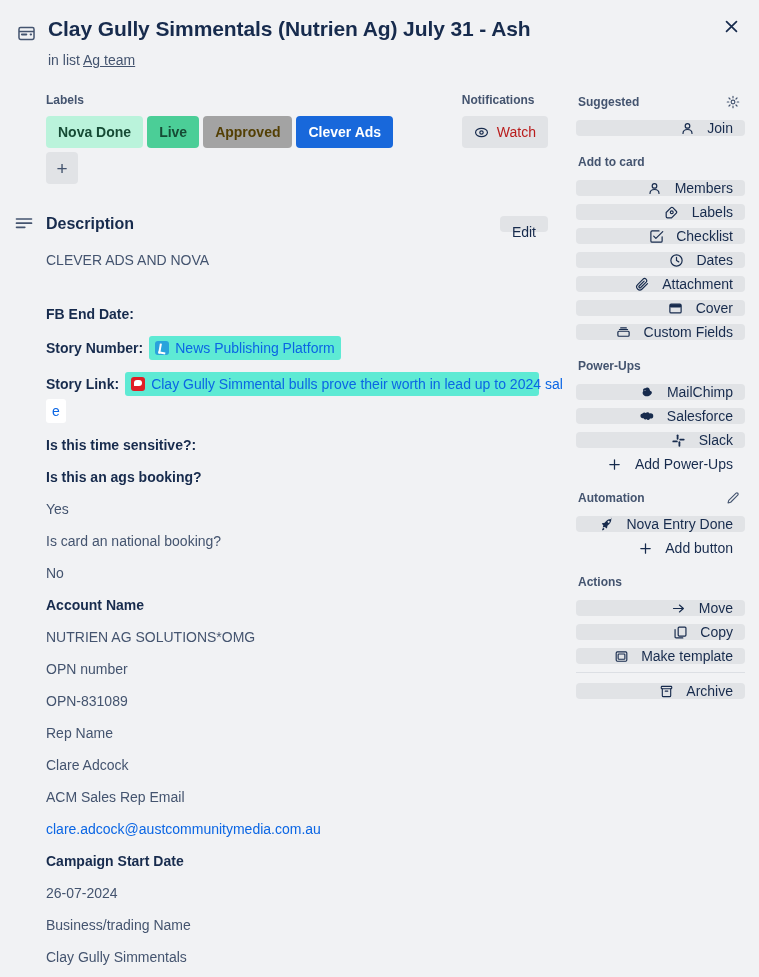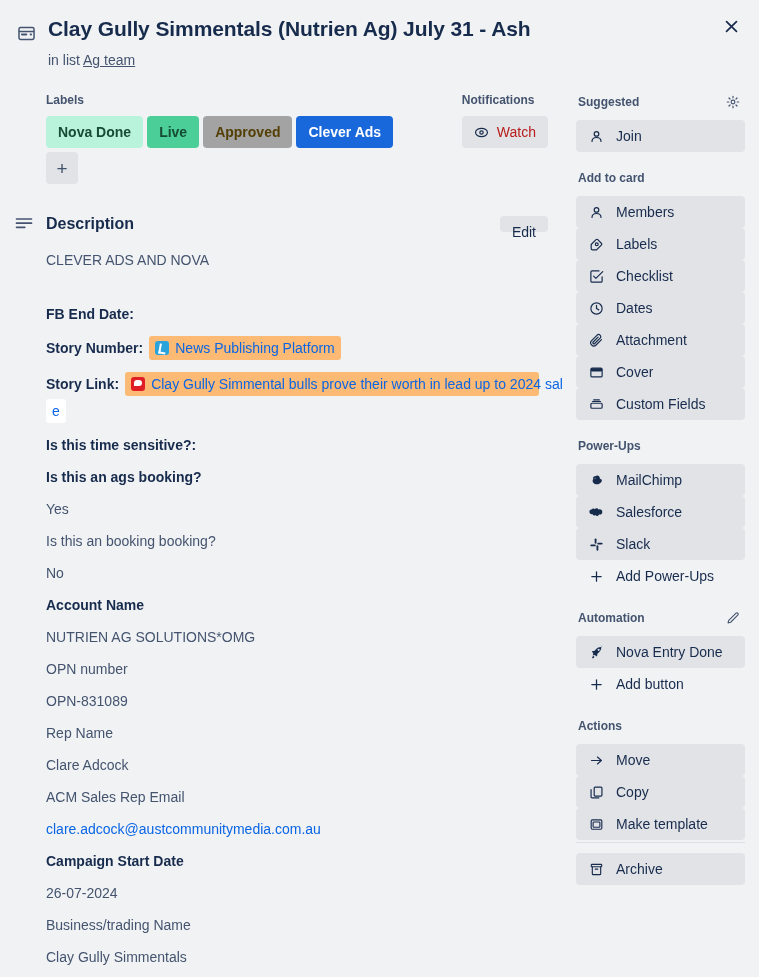--- a/index.html
+++ b/index.html
@@ -225,21 +225,21 @@
   .kv-key {
     font-weight: 700;
     color: #172b4d;
     margin-right: 6px;
     white-space: nowrap;
     padding-top: 2px;
   }
   .link-chip {
     display: inline-flex;
     align-items: flex-start;
-    background: #fdba74;
+    background: #5eead4;
     border-radius: 3px;
     padding: 2px 6px;
     max-width: 410px;
     color: #0b66e4;
     font-size: 14px;
     line-height: 20px;
     cursor: pointer;
     box-sizing: border-box;
   }
   .link-chip .favicon {
@@ -314,33 +314,35 @@
     border-radius: 4px;
     display: flex;
     align-items: center;
     justify-content: center;
     cursor: pointer;
   }
 
   .side-btn {
     display: flex;
     align-items: center;
-    height: 32px;
+    height: 16px;
     border-radius: 4px;
     background: #e1e3e6;
     padding: 0 12px;
+    margin-bottom: 8px;
     font-size: 14px;
     font-weight: 500;
     color: #172b4d;
     cursor: pointer;
     box-sizing: border-box;
     width: 100%;
     border: none;
     font-family: inherit;
     text-align: left;
+    justify-content: flex-end;
   }
   .side-btn.ghost { background: transparent; }
   .side-btn .sb-icon {
     flex: 0 0 16px;
     width: 16px;
     height: 16px;
     margin-right: 12px;
     display: flex;
     align-items: center;
     justify-content: center;
@@ -445,21 +447,21 @@
             <span class="link-chip wrap-chip">
               <span class="favicon red"></span>
               <span class="chip-text">Clay Gully Simmental bulls prove their worth in lead up to 2024 sal</span>
             </span>
             <span class="chip-overflow">e</span>
           </div>
 
           <p class="desc-line strong">Is this time sensitive?:</p>
           <p class="desc-line strong">Is this an ags booking?</p>
           <p class="desc-line">Yes</p>
-          <p class="desc-line">Is this an booking booking?</p>
+          <p class="desc-line">Is card an national booking?</p>
           <p class="desc-line">No</p>
           <p class="desc-line strong">Account Name</p>
           <p class="desc-line">NUTRIEN AG SOLUTIONS*OMG</p>
           <p class="desc-line">OPN number</p>
           <p class="desc-line">OPN-831089</p>
           <p class="desc-line">Rep Name</p>
           <p class="desc-line">Clare Adcock</p>
           <p class="desc-line">ACM Sales Rep Email</p>
           <p class="desc-line">
             <a class="email-link">clare.adcock@austcommunitymedia.com.au</a>

